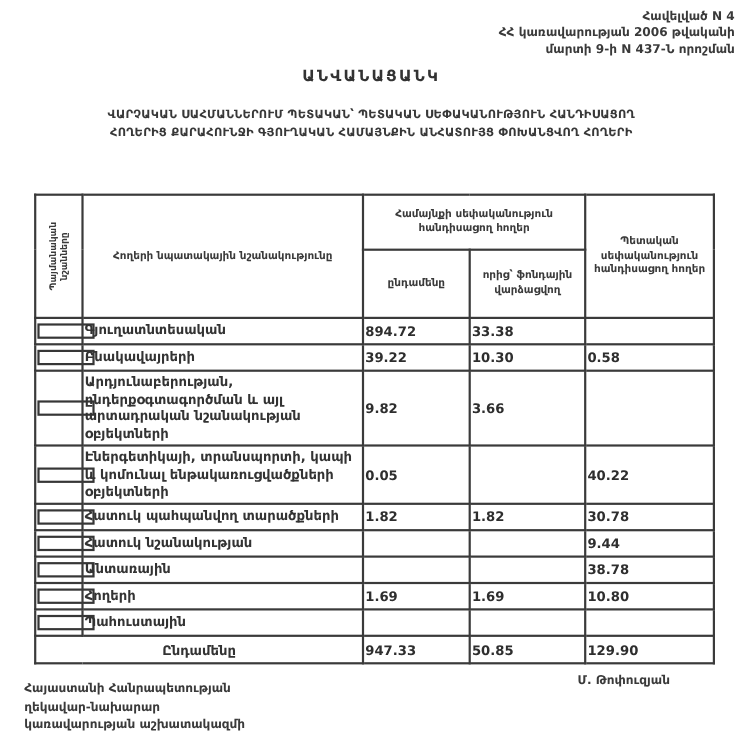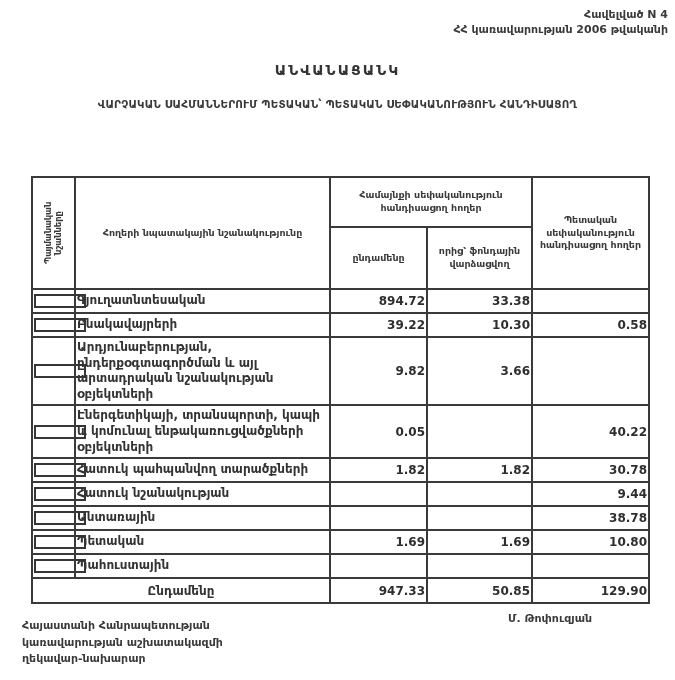--- a/index.html
+++ b/index.html
@@ -38,21 +38,21 @@
     border-collapse:collapse; table-layout:fixed;
     background:#fff;
   }
   table.land th, table.land td { border:2px solid #3a3a3a; }
   table.land th {
     font-size:9.5px; font-weight:bold; text-align:center;
     vertical-align:middle; padding:1px 4px; color:#3a3a3a; line-height:1.35;
   }
   table.land td { font-size:12px; padding:2px 1px; vertical-align:middle;margin-left:30px; }
   td.name  { font-weight:bold; font-size:9.6px; color:#333; line-height:1.3; }
-  td.val   { text-align:right; font-weight:bold; font-size:11px; color:#2e2e2e; }
+  td.val   { text-align:left; font-weight:bold; font-size:11px; color:#2e2e2e; }
   td.sign  { text-align:center; }
   tr.hdr1  { height:50px; }
   tr.hdr2  { height:62px; }
   tbody tr { height:24px; }
   tr.total-row { height:25px; }
   .total-label { text-align:center; font-weight:bold; font-size:10.5px; color:#333; }
 
   .vert {
     writing-mode:vertical-rl; transform:rotate(180deg);
     font-size:8.3px; line-height:1.25; max-height:104px;
@@ -63,36 +63,38 @@
     width:52px; height:14px; border:2px solid #363636;
     margin:2px auto; background:#fff;
   }
 
   
   .footer-left {
     position:absolute; top:586px; left:22px;
     font-size:11px; font-weight:bold; line-height:1.5; color:#3a3a3a;margin-top:32px;
   }
   .signature {
-    position:absolute; top:612px; left:508px;
+    position:absolute; top:612px; left:525px;
     font-size:11px; font-weight:bold; color:#3a3a3a;
   }
 </style>
 </head>
 <body>
 
 <div class="annex">
   <div>Հավելված N 4</div>
   <div>ՀՀ կառավարության 2006 թվականի</div>
+  <div>մարտի 9-ի N 437-Ն որոշման</div>
 </div>
 
 <div class="doc-title">ԱՆՎԱՆԱՑԱՆԿ</div>
 
 <div class="doc-subtitle">
   <div>ՎԱՐՉԱԿԱՆ ՍԱՀՄԱՆՆԵՐՈՒՄ ՊԵՏԱԿԱՆ՝ ՊԵՏԱԿԱՆ ՍԵՓԱԿԱՆՈՒԹՅՈՒՆ ՀԱՆԴԻՍԱՑՈՂ</div>
+  <div>ՀՈՂԵՐԻՑ ՔԱՐԱՀՈՒՆՋԻ ԳՅՈՒՂԱԿԱՆ ՀԱՄԱՅՆՔԻՆ ԱՆՀԱՏՈՒՅՑ ՓՈԽԱՆՑՎՈՂ ՀՈՂԵՐԻ</div>
 </div>
 
 <table class="land">
   <colgroup>
     <col style="width:43px">
       <col style="width:255px">
       <col style="width:97px">
       <col style="width:105px">
       <col style="width:117px">
   </colgroup>
@@ -171,21 +173,21 @@
         </td>
       <td class="name">Անտառային</td>
       <td class="val"></td>
       <td class="val"></td>
       <td class="val">38.78</td>
     </tr>
     <tr>
       <td class="sign">
           <div class="swatch"></div>
         </td>
-      <td class="name">Պետական</td>
+      <td class="name">Հողերի</td>
       <td class="val">1.69</td>
       <td class="val">1.69</td>
       <td class="val">10.80</td>
     </tr>
     <tr>
       <td class="sign">
           <div class="swatch"></div>
         </td>
       <td class="name">Պահուստային</td>
       <td class="val"></td>
@@ -196,17 +198,17 @@
       <td colspan="2" class="total-label">Ընդամենը</td>
       <td class="val">947.33</td>
       <td class="val">50.85</td>
       <td class="val">129.90</td>
     </tr>
   </tbody>
 </table>
 
 <div class="footer-left">
   <div>Հայաստանի Հանրապետության</div>
+  <div>ղեկավար-նախարար</div>
   <div>կառավարության աշխատակազմի</div>
-  <div>ղեկավար-նախարար</div>
 </div>
 
 <div class="signature">Մ. Թոփուզյան</div>
 
 </body></html>

